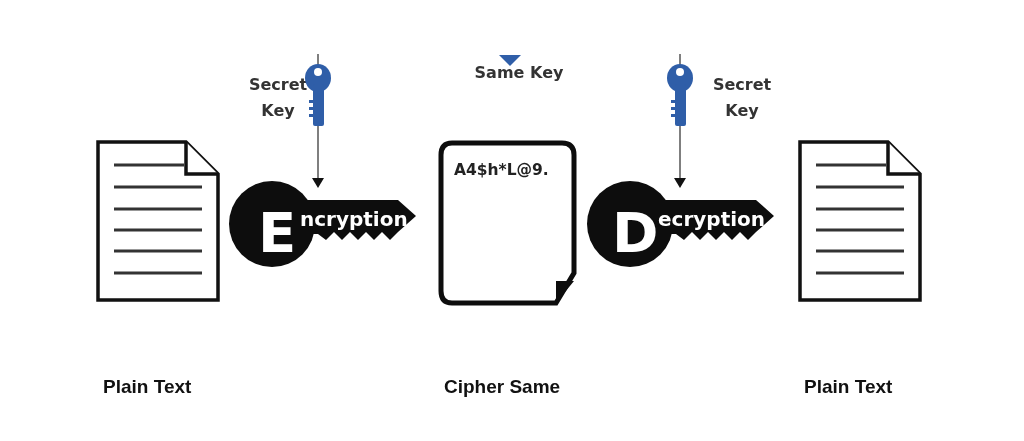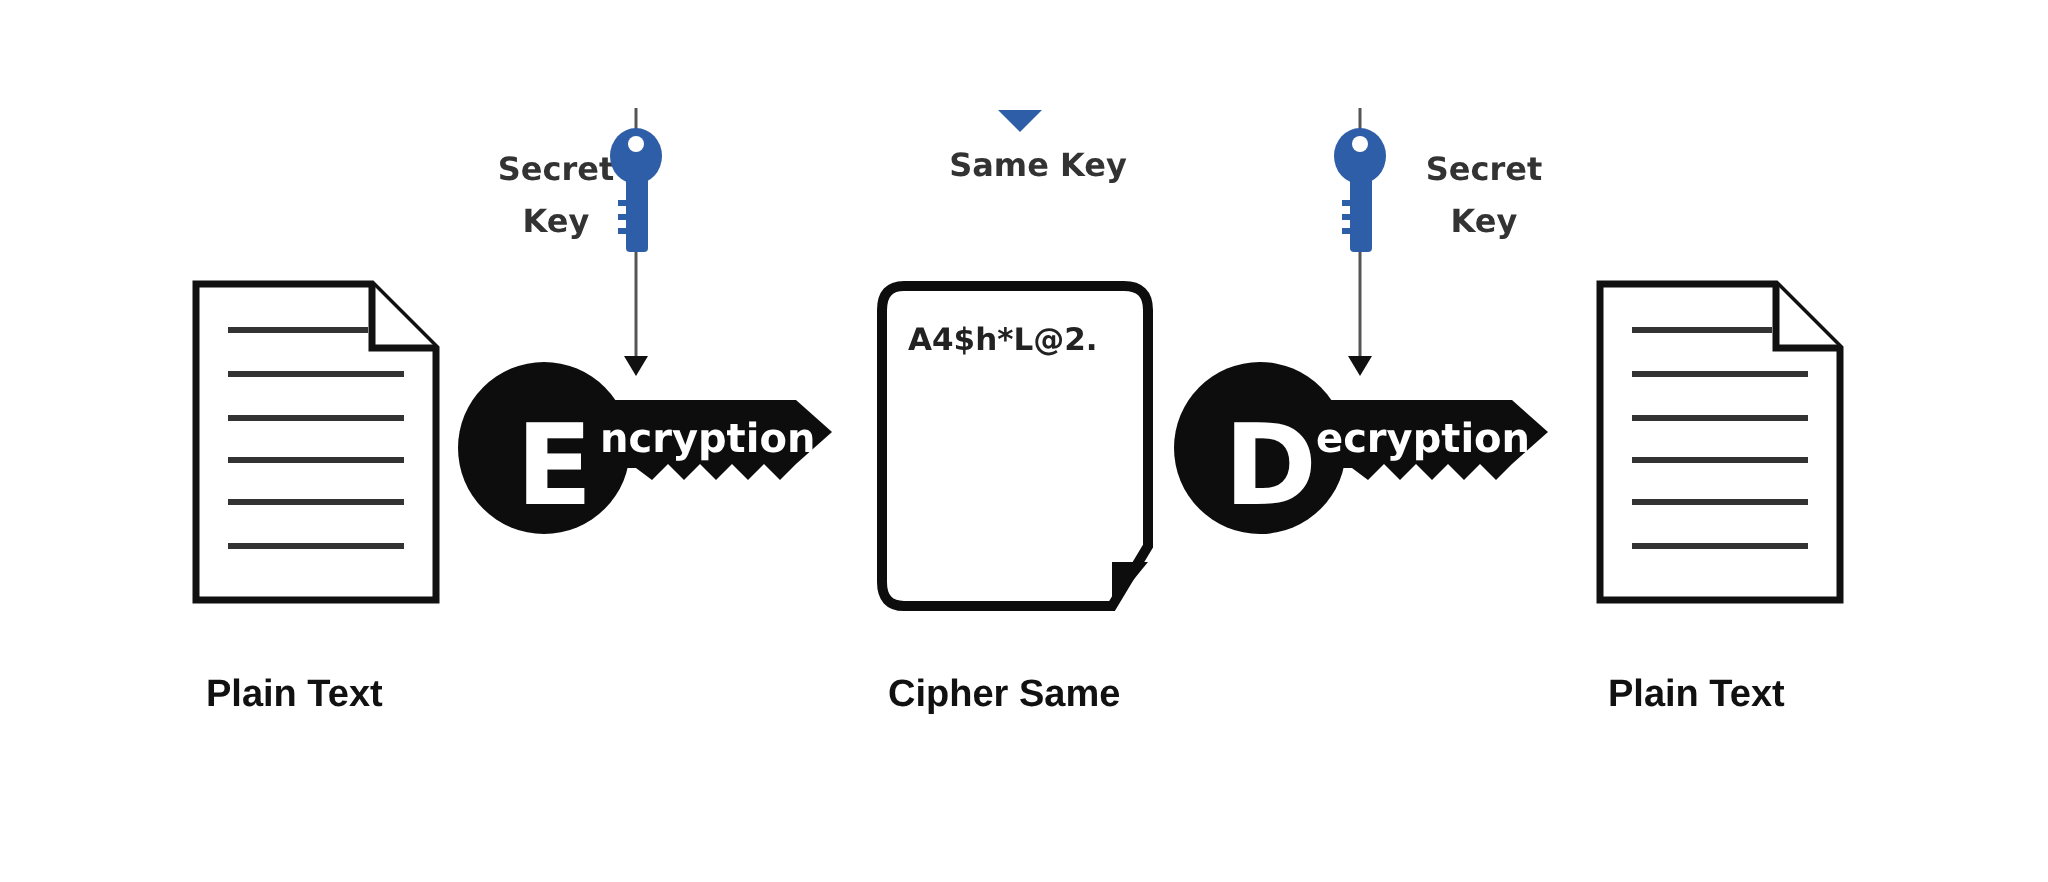--- a/index.html
+++ b/index.html
@@ -1,19 +1,19 @@
 <!DOCTYPE html>
 <html><head>
   <meta charset="utf-8">
   <style>
     html, body { margin: 0; padding: 0; background: #ffffff; }
     body { width: 1024px; height: 441px; position: relative; overflow: hidden;
            font-family: "Liberation Sans", sans-serif; }
     .abs { position: absolute; }
-    .doc-label { font-family: "Liberation Sans", sans-serif; font-weight: bold; font-size: 19px; color: #111; white-space: nowrap; }
+    .doc-label { font-family: "Liberation Sans", sans-serif; font-weight: bold; font-size: 19px; color: #111; white-space: nowrap; margin-top: 39px; }
     .key-label { font-family: "DejaVu Sans", sans-serif; font-weight: bold; font-size: 16px; color: #333; text-align: center; line-height: 26px; margin-left: 12px; }
     .cipher-line { font-family: "DejaVu Sans", sans-serif; font-weight: bold; font-size: 15.5px; color: #222; line-height: 29px; white-space: nowrap; }
     svg text { font-family: "DejaVu Sans", sans-serif; font-weight: bold; }
   </style>
 </head>
 <body>
 
 <svg class="abs" style="left:96px;top:140px" width="124" height="162">
   <path d="M2 2 H90 L122 34 V160 H2 Z" fill="#fff" stroke="#111" stroke-width="3.5"></path>
   <path d="M90 2 V34 H122" fill="#fff" stroke="#111" stroke-width="3.5"></path>
@@ -50,28 +50,28 @@
 <svg class="abs" style="left:228px;top:178px" width="210" height="100">
   <text x="30" y="74" fill="#fff" font-size="56">E</text>
   <text x="72" y="48" fill="#fff" font-size="20">ncryption</text>
 </svg>
 
 <svg class="abs" style="left:438px;top:140px" width="140" height="168">
   <path d="M14 3 H124 Q136 3 136 15 V133 L118 163 H14 Q3 163 3 151 V15 Q3 3 14 3 Z" fill="#fff" stroke="#0d0d0d" stroke-width="5"></path>
   <path d="M118 163 L118 141 L136 141 Z" fill="#0d0d0d"></path>
 </svg>
 <div class="abs" style="left:454px;top:156px">
-  <div class="cipher-line">A4$h*L@2.</div>
+  <div class="cipher-line">A4$h*L@9.</div>
 </div>
 <div class="abs doc-label" style="left:444px;top:337px">Cipher Same</div>
 
 <svg class="abs" style="left:499px;top:55px" width="22" height="12">
   <path d="M0 0 H22 L11 11 Z" fill="#2f5ea8"></path>
 </svg>
-<div class="abs key-label" style="left:452px;top:70px;width:110px">Same Key</div>
+<div class="abs key-label" style="left:452px;top:60px;width:110px">Same Key</div>
 
 <svg class="abs" style="left:662px;top:54px" width="40" height="140">
   <line x1="18" y1="0" x2="18" y2="126" stroke="#555" stroke-width="1.5"></line>
   <path d="M12 124 L24 124 L18 134 Z" fill="#111"></path>
   <g fill="#2f5ea8">
     <ellipse cx="18" cy="24" rx="13" ry="14"></ellipse>
     <rect x="13" y="30" width="11" height="42" rx="2"></rect>
     <rect x="9" y="46" width="6" height="3"></rect>
     <rect x="9" y="53" width="6" height="3"></rect>
     <rect x="9" y="60" width="6" height="3"></rect>

